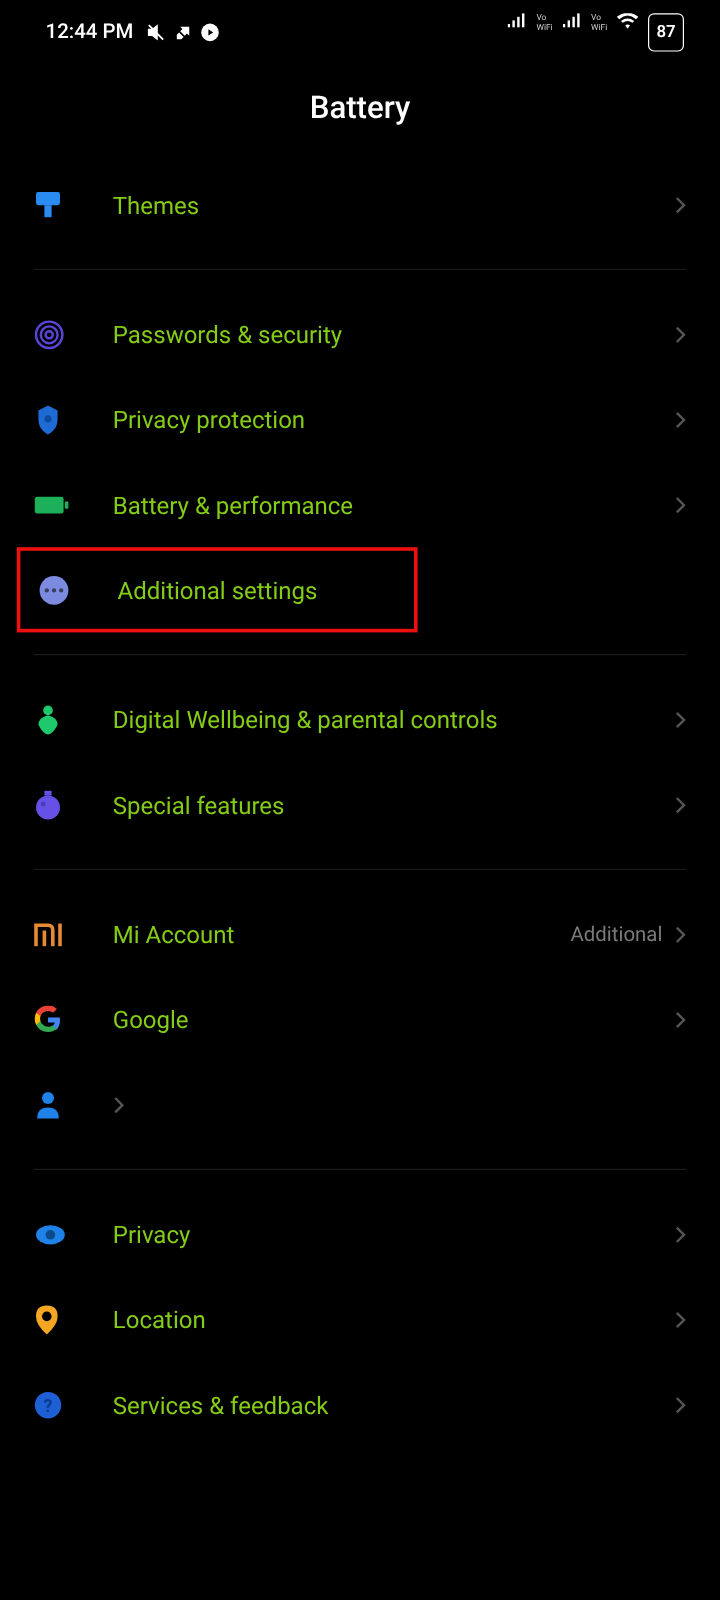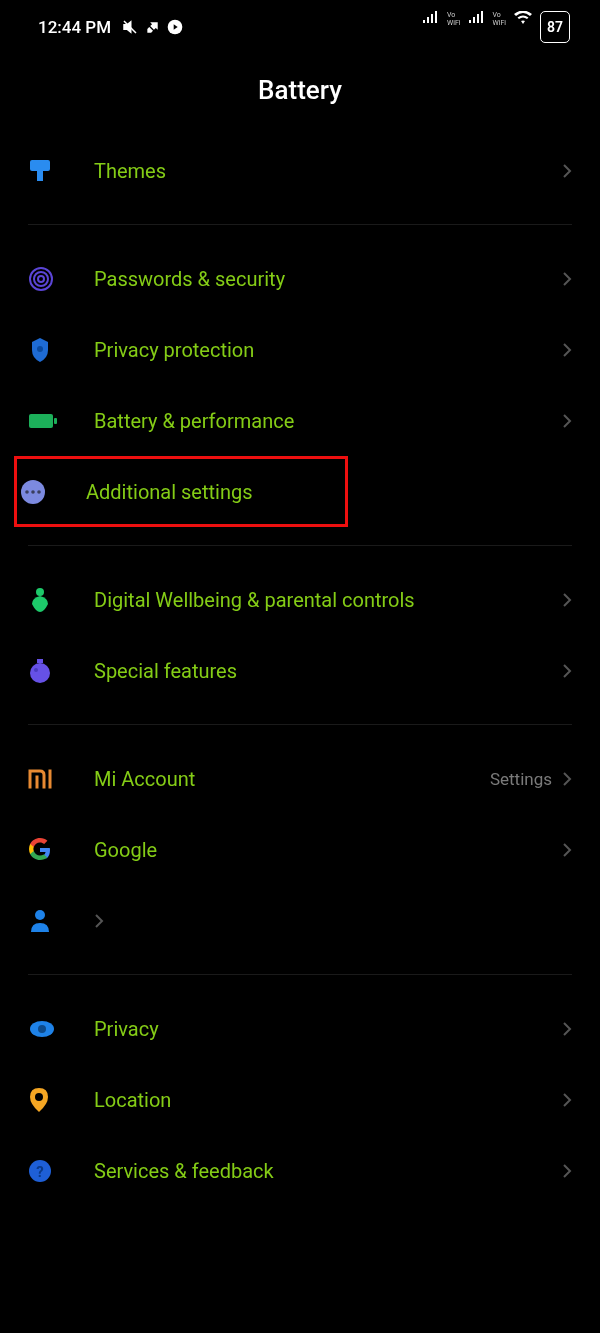--- a/index.html
+++ b/index.html
@@ -102,21 +102,21 @@
       align-items: center;
     }
     .divider {
       height: 1px;
       background: #1a1a1a;
       margin: 18px 0;
     }
     .highlight {
       border: 3px solid #ee0f0f;
       margin-left: -14px;
-      padding-left: 3px;
+      padding-left: 15px;
       padding-right: 10px;
       margin-right: 224px;
       justify-content: center;
     }
     svg {
       display: block;
     }
   </style>
 </head>
 <body>
@@ -299,21 +299,21 @@
 
   <div class="divider"></div>
 
   <div class="list-item">
     <div class="item-icon">
       <svg width="28" height="20" viewBox="0 0 28 20">
         <path d="M2 2 L2 18 M2 2 L12 2 Q16 2 16 6 L16 18 M9 8 L9 18 M22 2 L22 18" stroke="#e88a32" stroke-width="3" fill="none" stroke-linecap="square"></path>
       </svg>
     </div>
     <span class="item-label">Mi Account</span>
-    <span class="item-value">Settings</span>
+    <span class="item-value">Additional</span>
     <span class="chevron">
       <svg width="10" height="16" viewBox="0 0 10 16" fill="none" stroke="#555555" stroke-width="2">
           <path d="M2 2 L8 8 L2 14"></path>
         </svg>
     </span>
   </div>
 
   <div class="list-item">
     <div class="item-icon">
       <svg width="24" height="24" viewBox="0 0 24 24">

